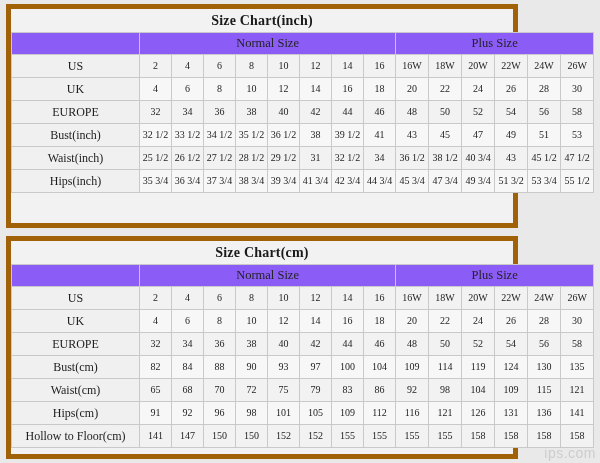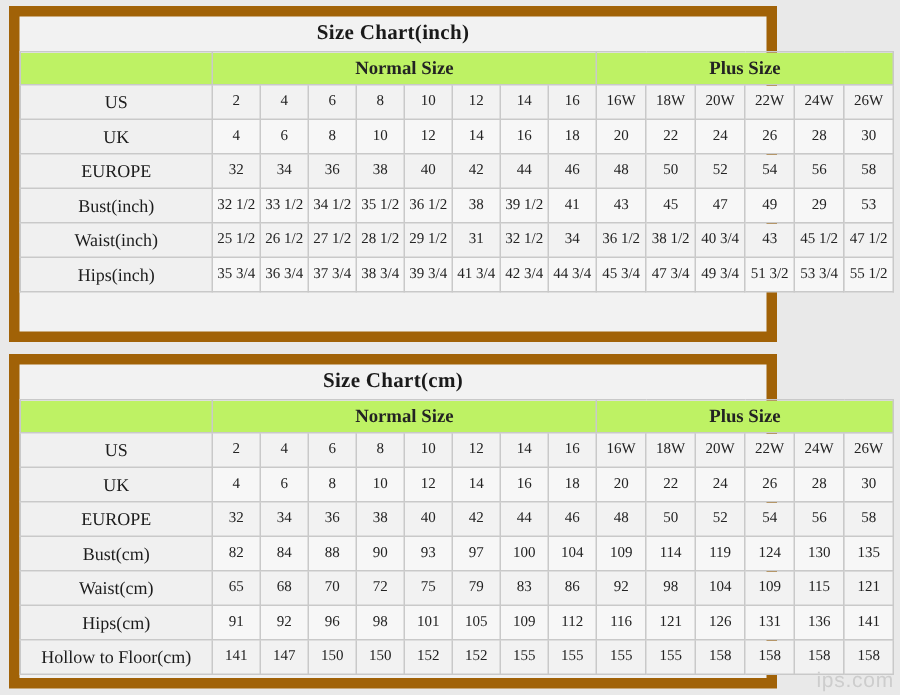--- a/index.html
+++ b/index.html
@@ -12,21 +12,21 @@
     background: #e9e9e9;
     font-family: "Liberation Serif", serif;
     overflow: hidden;
     position: relative;
   }
   .chart-wrap {
     position: absolute;
     left: 6px;
     width: 512px;
     background: #f2f2f2;
-    border: 7px solid #a16207;
+    border: 5px solid #a16207;
     box-sizing: border-box;
   }
   #chart-inch { top: 4px; height: 224px; }
   #chart-cm { top: 236px; height: 223px; }
 
   .chart-title {
     text-align: center;
     font-size: 14px;
     font-weight: bold;
     color: #1a1a1a;
@@ -45,24 +45,24 @@
     color: #232323;
     padding: 0;
     height: 22px;
     line-height: 22px;
     background: #f7f7f7;
     overflow: hidden;
     white-space: nowrap;
   }
   table.size-table tr.group-row td {
     font-size: 12.5px;
-    font-weight: bold;
+    font-weight: normal;
     height: 21px;
     line-height: 21px;
-    background: #bef264;
+    background: #8b5cf6;
   }
   table.size-table td.rowlabel {
     font-size: 12px;
     background: #f0f0f0;
     color: #1c1c1c;
     margin-left: 14px;
   }
   table.size-table td.corner {
     background: #f0f0f0;
     border-left: 1px solid #c9c9c9;
@@ -167,21 +167,21 @@
           <td>34 1/2</td>
           <td>35 1/2</td>
           <td>36 1/2</td>
           <td>38</td>
           <td>39 1/2</td>
           <td>41</td>
           <td>43</td>
           <td>45</td>
           <td>47</td>
           <td>49</td>
-          <td>29</td>
+          <td>51</td>
           <td>53</td>
         </tr>
         <tr>
           <td class="rowlabel">Waist(inch)</td>
           <td>25 1/2</td>
           <td>26 1/2</td>
           <td>27 1/2</td>
           <td>28 1/2</td>
           <td>29 1/2</td>
           <td>31</td>

